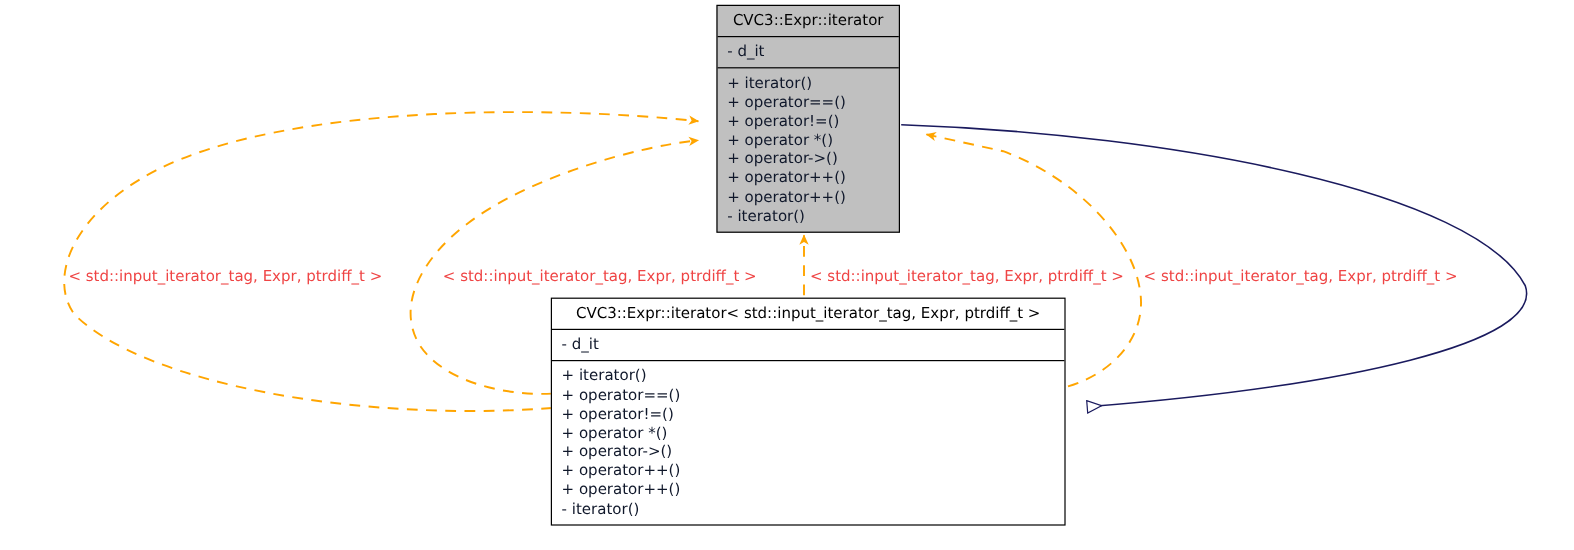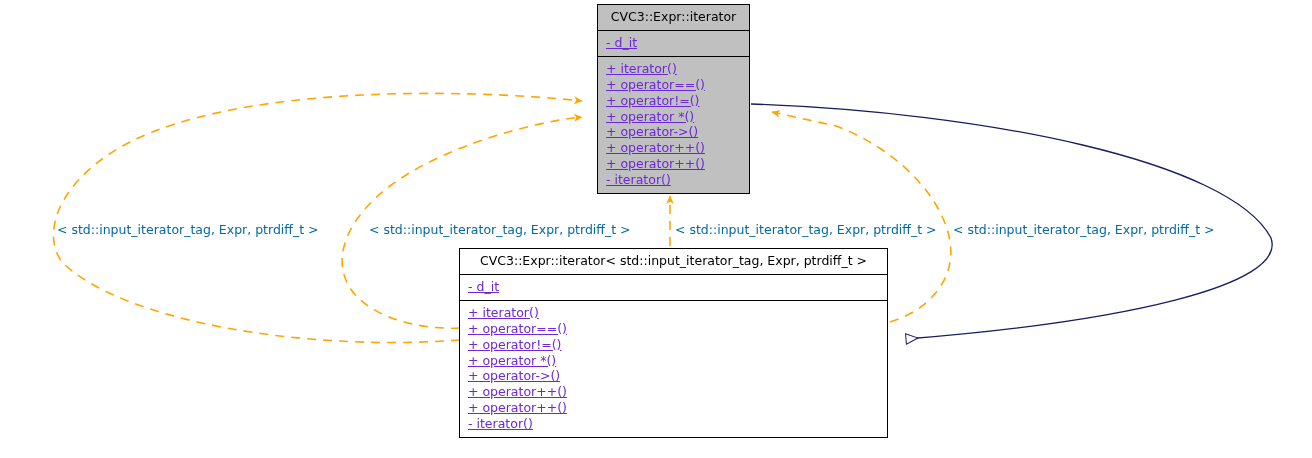--- a/index.html
+++ b/index.html
@@ -43,31 +43,30 @@
   .uml-sep {
     height: 1px;
     background: #000000;
     font-size: 0;
     line-height: 0;
   }
   .uml-attrs, .uml-methods {
     box-sizing: border-box;
     padding: 4px 6px 5px 8px;
     font-size: 12.5px;
-    color: #6d28d9;
+    color: #0f172a;
     line-height: 1.275;
-    text-decoration: underline;
   }
   .uml-attrs div, .uml-methods div {
     white-space: nowrap;
   }
   .edge-label {
     position: absolute;
     font-size: 12.5px;
-    color: #0369a1;
+    color: #ef4444;
     white-space: nowrap;
     line-height: 1;
   }
 </style>
 </head>
 <body>
 
 <div id="canvas">
 
   <svg class="edges" viewBox="0 0 1312 458" xmlns="http://www.w3.org/2000/svg">

